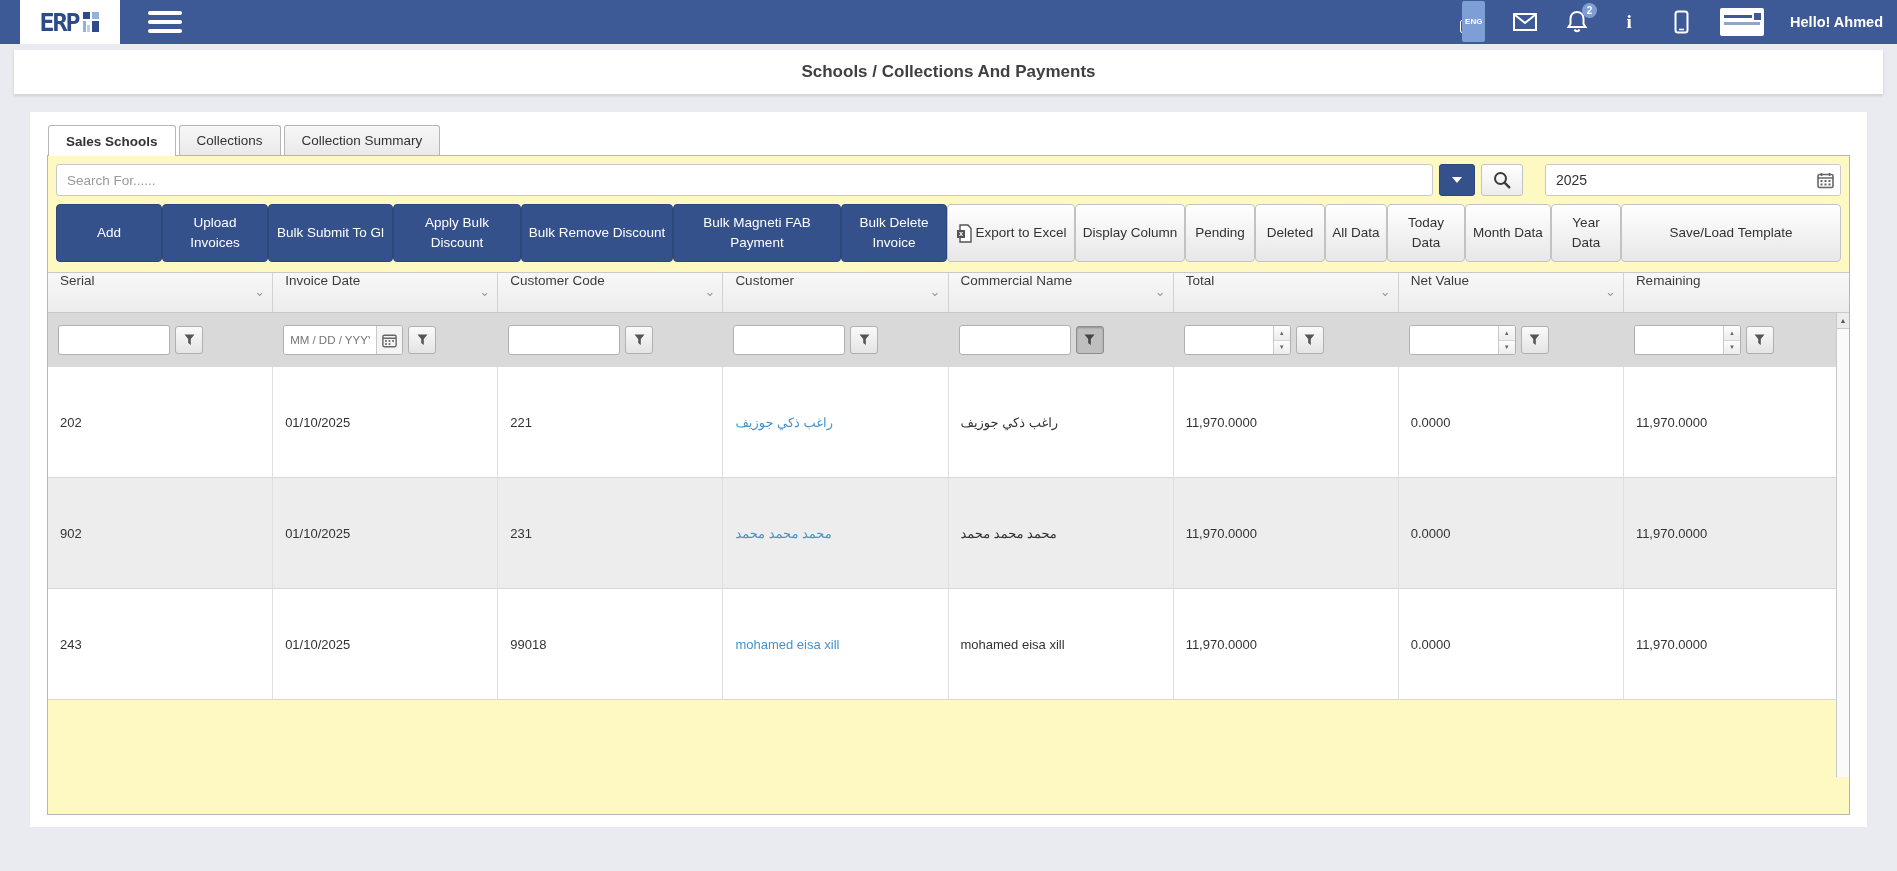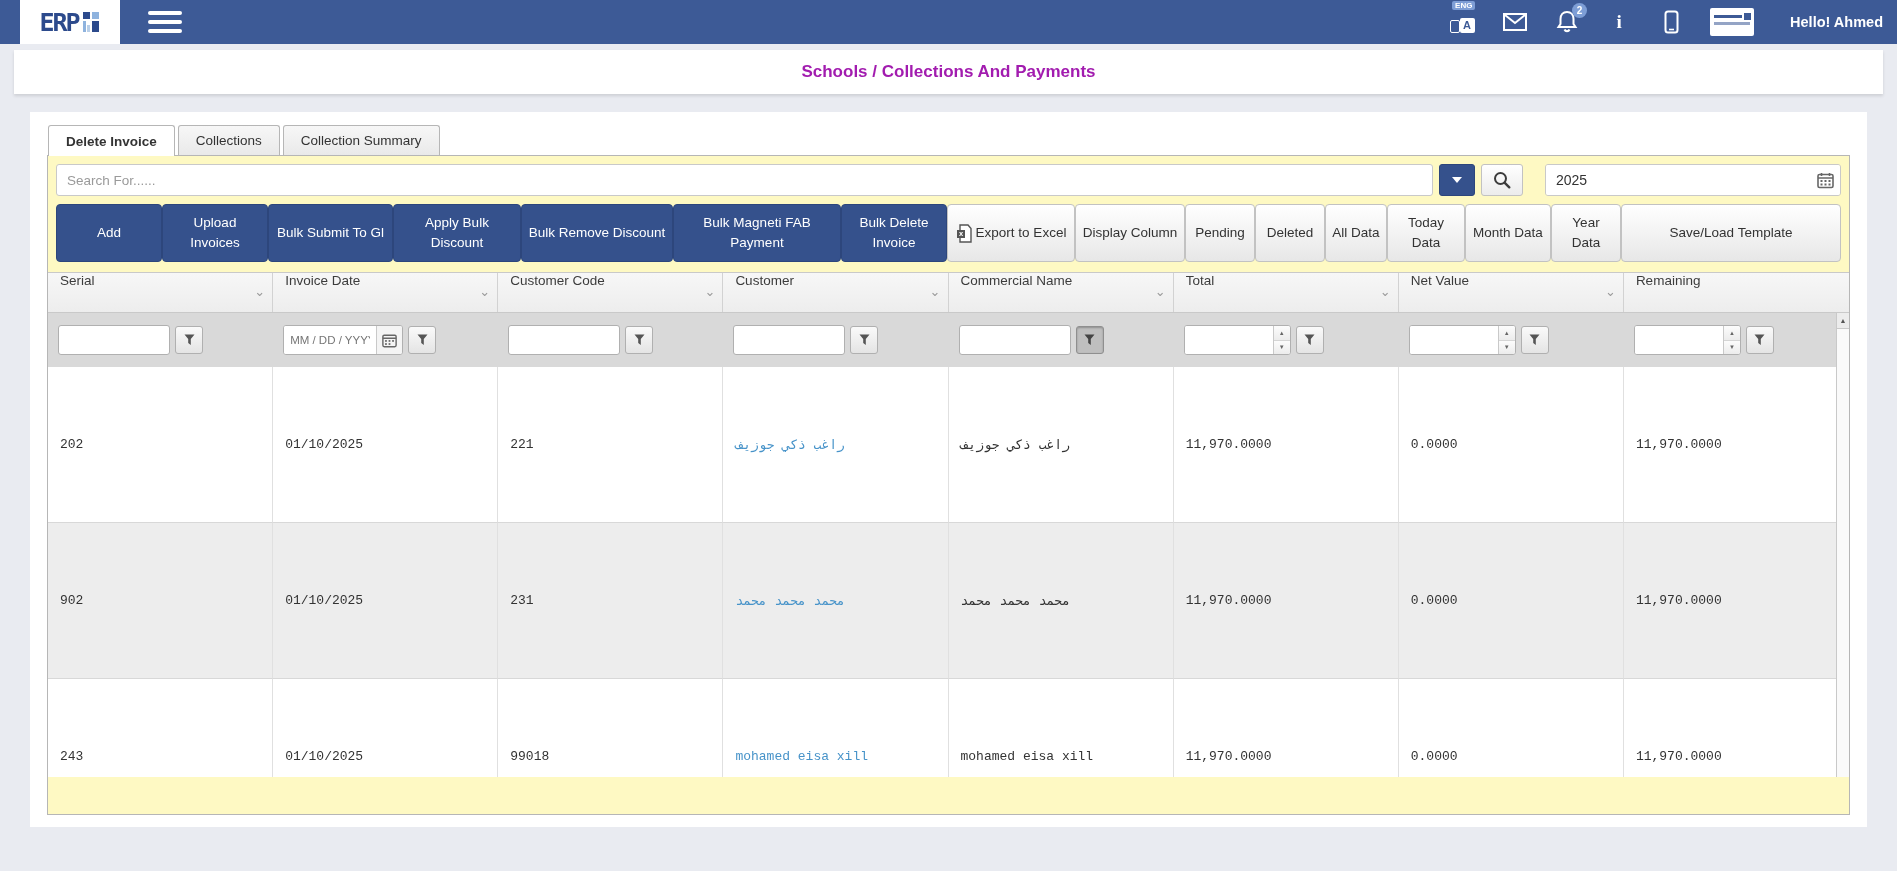--- a/index.html
+++ b/index.html
@@ -8,37 +8,37 @@
 
   
   .navbar { height:44px; background:#3d5a96; display:flex; align-items:center; position:relative; }
   .logo-tile { width:100px; height:44px; background:#fff; display:flex; align-items:center; justify-content:center; gap:2px;margin-left:20px; }
   .logo-text { font-size:25px; font-weight:bold; color:#2c4a8c; letter-spacing:-2px; font-family:"DejaVu Sans Mono", monospace; }
   .menu-btn { margin-left:28px; cursor:pointer; }
   .menu-btn span { display:block; width:34px; height:4px; background:#fff; border-radius:2px; margin:5px 0; }
   .nav-right { position:absolute; right:14px; top:0; height:44px; display:flex; align-items:center; gap:26px; }
   .nav-ic { position:relative; display:flex; align-items:center; justify-content:center; width:26px; height:26px; cursor:pointer; }
   .lang-badge { position:absolute; top:-8px; left:2px; background:#7e9ed6; color:#fff; font-size:8px; font-weight:bold;
-                padding:0 3px; border-radius:2px;text-align:right; }
+                padding:16px 3px; border-radius:2px;text-align:right; }
   .lang-a { width:15px; height:15px; background:#fff; border-radius:2px; color:#3d5a96; font-size:11px; font-weight:bold;
             display:flex; align-items:center; justify-content:center; margin-left:8px; margin-top:6px; }
   .lang-ghost { position:absolute; left:0; bottom:2px; width:10px; height:13px; border:1.5px solid #fff; border-radius:2px; background:transparent; }
   .badge { position:absolute; top:-6px; right:-7px; min-width:15px; height:15px; border-radius:8px; background:#7e9ed6;
            color:#fff; font-size:10px; font-weight:bold; display:flex; align-items:center; justify-content:center; padding:0 3px; }
   .info-glyph { color:#fff; font-size:19px; font-weight:800; font-family:"Liberation Serif", serif; }
   .avatar { width:44px; height:28px; background:#fff; border-radius:2px; position:relative; overflow:hidden; }
   .avatar i { position:absolute; left:4px; right:12px; height:3px; background:#3d5a96; }
   .avatar i:nth-child(1){ top:7px; } .avatar i:nth-child(2){ top:14px; right:4px; opacity:.55; }
   .avatar b { position:absolute; top:5px; right:3px; width:7px; height:7px; background:#3d5a96; }
-  .greeting { color:#fff; font-size:14.5px; font-weight:bold; white-space:nowrap;margin-left:10px; }
+  .greeting { color:#fff; font-size:14.5px; font-weight:bold; white-space:nowrap; }
 
   
   .title-bar { margin:6px 14px 0; height:44px; background:#fff; box-shadow:0 2px 3px rgba(0,0,0,.12);
                display:flex; align-items:center; justify-content:center; }
-  .page-title { font-size:17px; font-weight:bold; color:#a21caf; }
+  .page-title { font-size:17px; font-weight:bold; color:#404040; }
 
   
   .card { margin:18px 30px 0; background:#fff; height:715px; padding:12px 17px 0; }
 
   .tabs { display:flex; gap:3px; padding-left:1px; }
   .tab { height:30px; padding:0 17px; display:flex; align-items:center; font-size:13.5px; color:#333;
          background:linear-gradient(#f7f7f7,#e9e9e9); border:1px solid #b6b6b6; border-bottom:none;
          border-radius:3px 3px 0 0; cursor:pointer; position:relative; top:1px; }
   .tab.active { background:#fff; font-weight:bold; z-index:3; height:31px; }
 
@@ -86,21 +86,21 @@
   .f-num-wrap { display:flex; height:30px; border:1px solid #b0b0b0; border-radius:3px; overflow:hidden; background:#fff; }
   .f-num { border:none; width:88px; padding:0 6px; font-size:12px; outline:none; }
   .spinner { width:17px; border-left:1px solid #c9c9c9; display:flex; flex-direction:column; }
   .spinner span { flex:1; display:flex; align-items:center; justify-content:center; font-size:6px; color:#666;
                   background:linear-gradient(#fcfcfc,#ececec); cursor:pointer; }
   .spinner span:first-child { border-bottom:1px solid #d5d5d5; }
   .funnel-btn { width:28px; height:28px; flex:0 0 auto; border:1px solid #b0b0b0; border-radius:3px;
                 background:linear-gradient(#fafafa,#e4e4e4); display:flex; align-items:center; justify-content:center; cursor:pointer; }
   .funnel-btn.active { background:#bfbfbf; border-color:#8f8f8f; box-shadow:inset 0 1px 2px rgba(0,0,0,.25); }
 
-  .g-body .g-row { height:156px; background:#fff;font-family:Liberation Mono, monospace; }
+  .g-body .g-row { height:111px; background:#fff; }
   .g-body .g-row.alt { background:#ededed; }
   .dcell { display:flex; align-items:center; padding:0 12px; font-size:13px; color:#333;
            border-right:1px solid #e0e0e0; border-bottom:1px solid #d8d8d8; overflow:hidden; }
   .cust-link { color:#4793c9; cursor:pointer; }
 
   .v-scrollbar { position:absolute; top:40px; right:0; bottom:0; width:13px; background:#fafafa; border-left:1px solid #c9c9c9; }
   .scroll-up { height:16px; background:#ececec; border-bottom:1px solid #c9c9c9; display:flex; align-items:center;
                justify-content:center; font-size:7px; color:#555; cursor:pointer; }
 </style>
 </head>
@@ -160,21 +160,21 @@
   </div>
 </div>
 
 <div class="title-bar">
   <span class="page-title">Schools / Collections And Payments</span>
 </div>
 
 <div class="card">
 
   <div class="tabs">
-    <div class="tab active">Delete Invoice</div>
+    <div class="tab active">Sales Schools</div>
     <div class="tab">Collections</div>
     <div class="tab">Collection Summary</div>
   </div>
 
   <div class="panel-box">
 
     <div class="search-row">
       <input class="search-input" placeholder="Search For......" style="">
       <div class="dd-btn">
         <span class="caret-down"></span>

